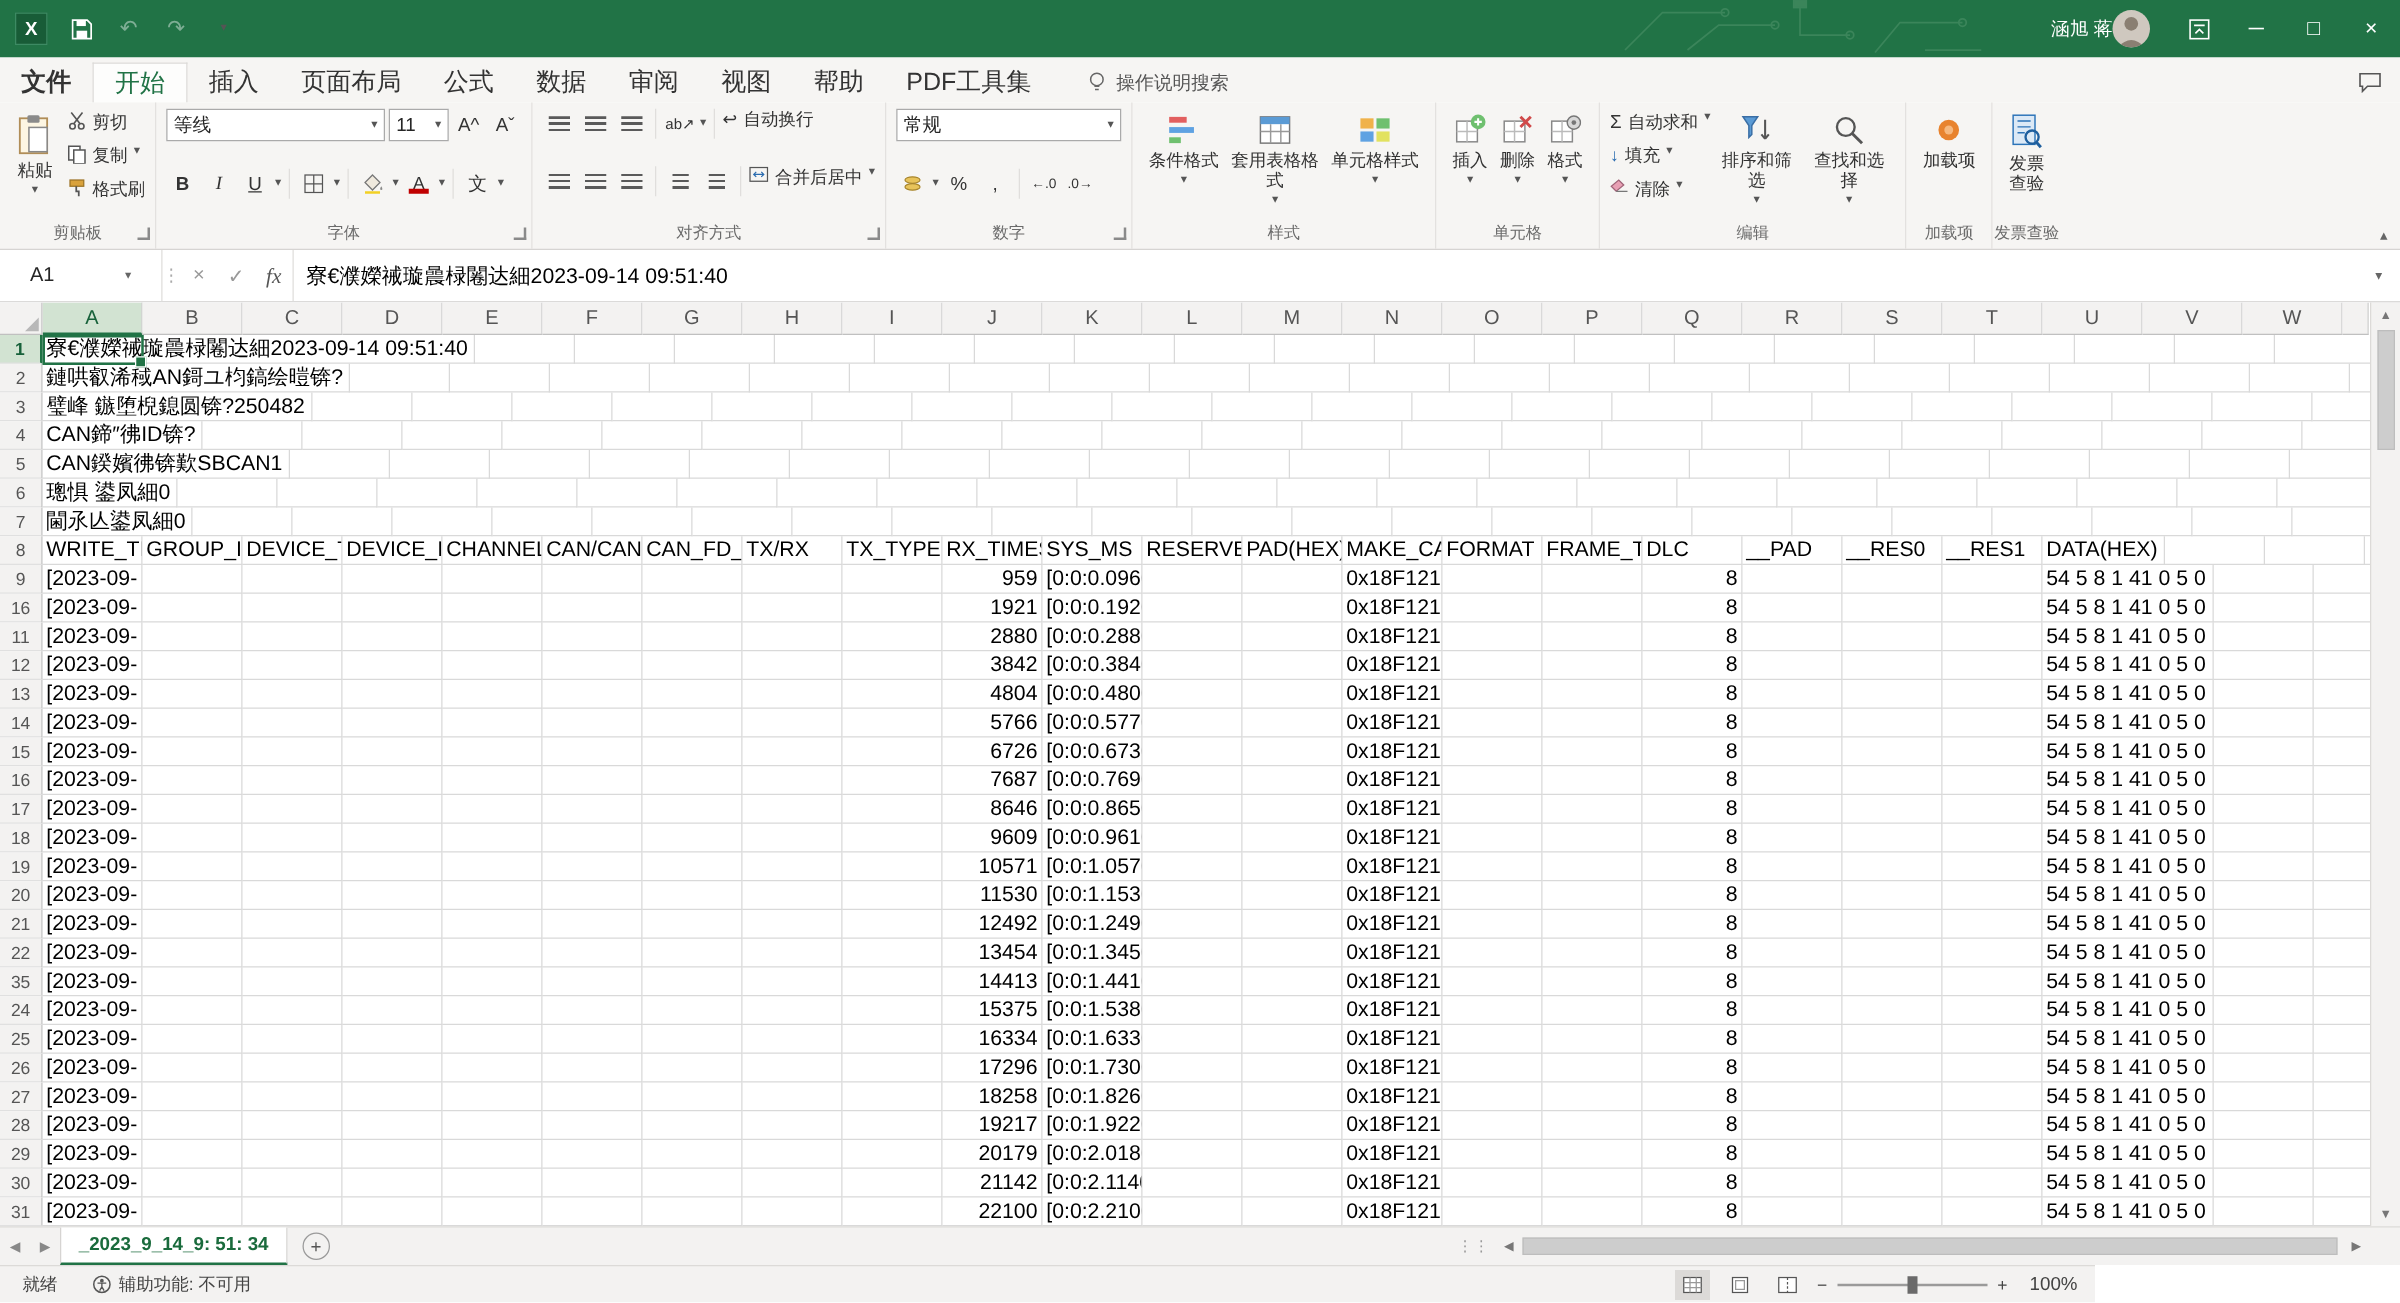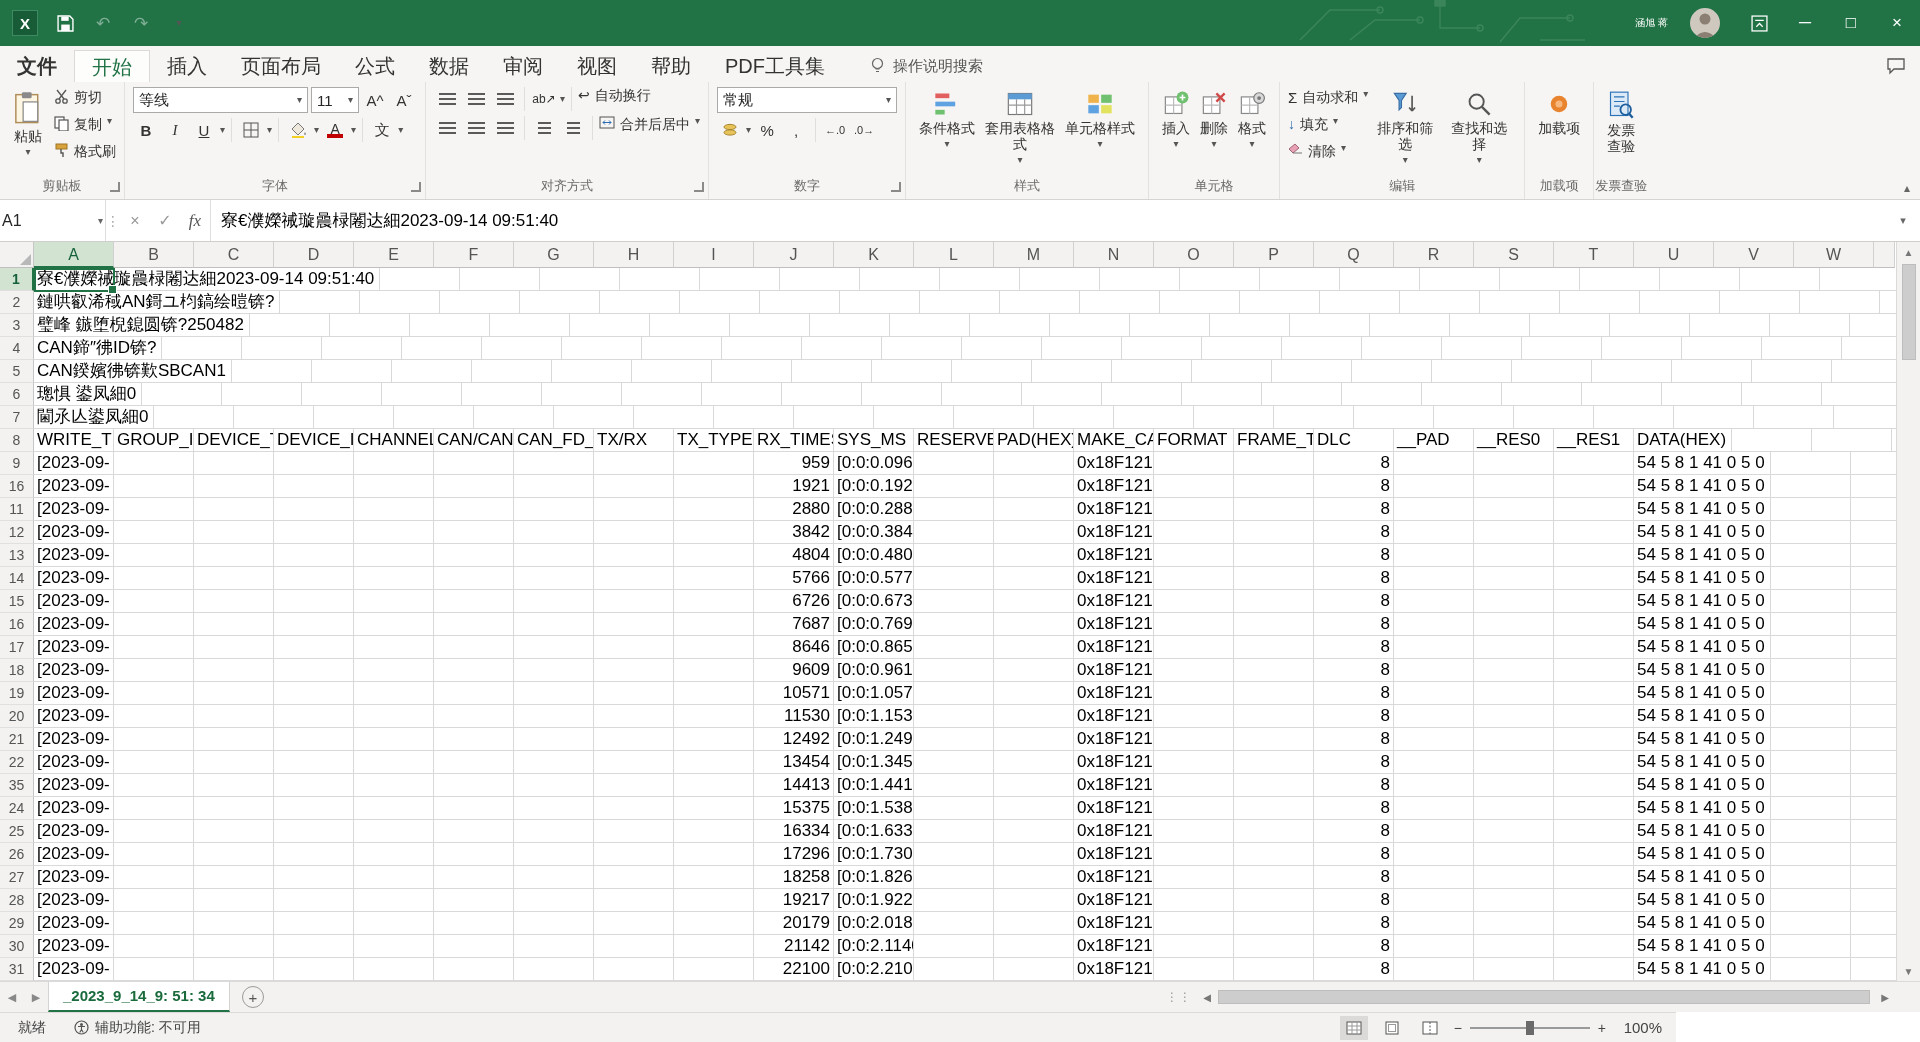--- a/index.html
+++ b/index.html
@@ -7,21 +7,21 @@
   body{font-family:"Liberation Sans","DejaVu Sans",sans-serif;font-size:14px;color:#262626;background:#fff;position:relative}
 
   
   .titlebar{position:absolute;top:0;left:0;width:1920px;height:46px;background:#217346;display:flex;align-items:center;color:#fff}
   .tb-logo{width:26px;height:26px;margin:0 10px 0 12px;background:#185c37;border:1px solid #3d8a63;display:flex;align-items:center;justify-content:center;font-weight:bold;font-size:15px;color:#fff}
   .qat{display:flex;align-items:center;gap:4px}
   .qbtn{width:34px;height:32px;display:flex;align-items:center;justify-content:center;font-size:17px;cursor:default}
   .qbtn.dis{color:#7fae95}
   .tb-title{position:absolute;left:50%;top:0;transform:translateX(-44%);height:46px;line-height:46px;font-size:16px;white-space:nowrap}
   .tb-right{margin-left:auto;display:flex;align-items:center;height:46px}
-  .tb-user{font-size:10px;margin-right:22px}
+  .tb-user{font-size:15px;margin-right:0}
   .avatar{width:30px;height:30px;border-radius:50%;background:#cfc8bf;margin-right:16px;overflow:hidden;display:flex;align-items:flex-end;justify-content:center}
   .winbtn{width:46px;height:46px;display:flex;align-items:center;justify-content:center;font-size:17px}
   .deco{position:absolute;right:330px;top:0;height:46px;opacity:.5;pointer-events:none}
 
   
   .tabrow{position:absolute;top:46px;left:0;width:1920px;height:36px;background:#f6f5f3;display:flex;align-items:flex-end}
   .rtab{padding:0 17px;height:32px;line-height:32px;font-size:20px;color:#333;white-space:nowrap}
   .rtab.file{font-weight:bold}
   .rtab.active{background:#fdfdfc;border:1px solid #dbdad8;border-bottom:none;color:#217346;font-weight:normal}
   .tellme{display:flex;align-items:center;gap:8px;margin-left:28px;height:32px;color:#555;font-size:15px}
@@ -33,30 +33,30 @@
   .glabel{position:absolute;bottom:4px;left:0;right:0;text-align:center;font-size:13px;color:#6b6b6b;white-space:nowrap}
   .launcher{position:absolute;right:4px;bottom:7px;width:10px;height:10px;border-right:2px solid #8a8a8a;border-bottom:2px solid #8a8a8a}
   .bigbtn{display:flex;flex-direction:column;align-items:center;gap:3px;padding:4px 5px;font-size:14px;color:#333;text-align:center;line-height:1.15;white-space:nowrap}
   .bigbtn .cap{font-size:14px}
   .chev{font-size:10px;color:#555;line-height:1}
   .minicol{display:flex;flex-direction:column;gap:3px;margin-left:6px;padding-top:2px}
   .minibtn{display:flex;align-items:flex-start;gap:5px;font-size:14px;color:#333;height:24px;white-space:nowrap}
   .sq{width:26px;height:24px;display:flex;align-items:center;justify-content:center;font-size:15px;color:#333}
   .fsel{display:flex;align-items:center;justify-content:space-between;border:1px solid #aaa;background:#fff;height:26px;padding:0 5px;font-size:15px}
   .frow{display:flex;align-items:center;gap:3px}
-  .fontgrid{display:flex;flex-direction:column;gap:5px}
+  .fontgrid{display:flex;flex-direction:column;gap:22px}
   .bars{width:17px;height:13px;background:repeating-linear-gradient(to bottom,#5a5a5a 0 2px,transparent 2px 5px)}
   .redbar{width:16px;height:4px;background:#c00000;margin-top:-2px}
   .ubar{text-decoration:underline}
   .vr{width:1px;height:24px;background:#e0dedc;margin:0 3px}
   .collapse{position:absolute;right:10px;bottom:4px;font-size:12px;color:#666}
 
   
   .fbar{position:absolute;top:200px;left:0;width:1920px;height:42px;background:#fff;border-bottom:1px solid #d0cecd;display:flex;align-items:stretch}
-  .namebox{width:106px;border-right:1px solid #e0dedc;display:flex;align-items:center;padding:0 2px;font-size:16px}
+  .namebox{width:130px;border-right:1px solid #e0dedc;display:flex;align-items:center;padding:0 24px;font-size:16px}
   .namebox .nb-chev{margin-left:auto;color:#666;font-size:10px}
   .fb-dots{width:14px;display:flex;align-items:center;justify-content:center;color:#aaa;font-size:14px}
   .fb-btn{width:30px;display:flex;align-items:center;justify-content:center;font-size:16px;color:#999}
   .fb-fx{font-family:"Liberation Serif",serif;font-style:italic;color:#555;font-size:17px}
   .fb-val{flex:1;display:flex;align-items:center;padding-left:10px;font-size:17px;color:#000;border-left:1px solid #e0dedc;white-space:nowrap;overflow:hidden}
   .fb-exp{width:34px;display:flex;align-items:center;justify-content:center;color:#666;font-size:11px}
 
   
   .sheet{position:absolute;top:242px;left:0;width:1896px;height:739px;background:#fff;overflow:hidden}
   .headrow{display:flex;height:26px}

